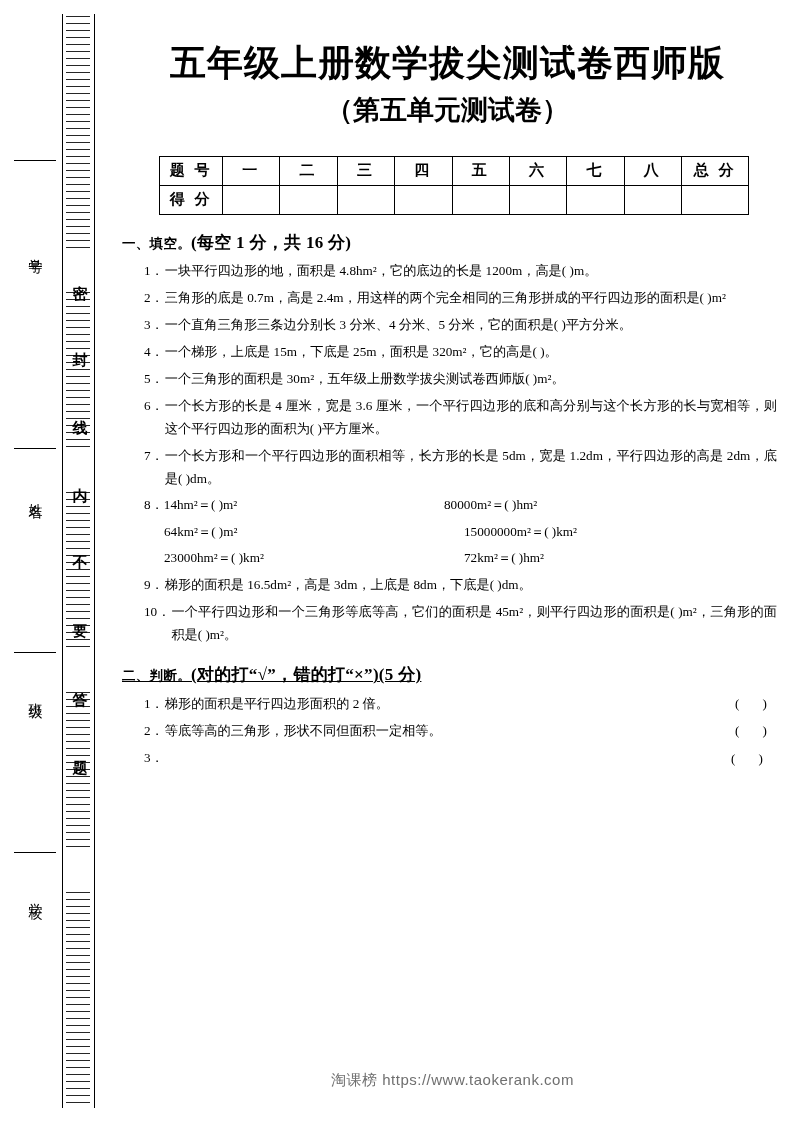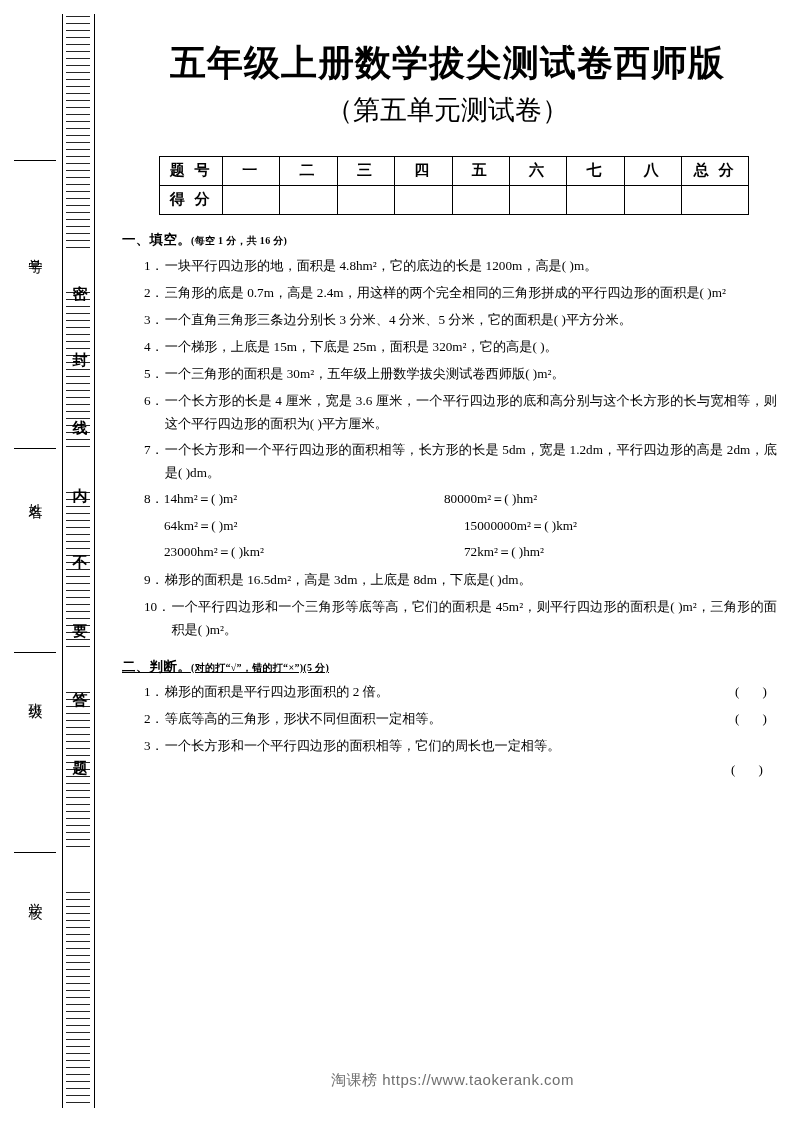--- a/index.html
+++ b/index.html
@@ -82,21 +82,21 @@
     letter-spacing: 1px;
     margin: 0;
     padding-top: 40px;
     line-height: 1.28;
     font-family: "Liberation Serif", "DejaVu Serif", serif;
     padding-right: 10px;
   }
   .subtitle {
     text-align: center;
     font-size: 27px;
-    font-weight: 400;
+    font-weight: 700;
     margin: 8px 0 0 0;
     padding-right: 10px;
     line-height: 1.25;
   }
 
   
   .score-wrap {
     margin: 28px 5px 0 8px;
   }
   table.score {
@@ -126,21 +126,21 @@
     line-height: 1.62;
   }
   .sec-head {
     font-weight: 700;
     font-size: 13.5px;
     margin: 10px 0 2px 0;
     letter-spacing: .3px;
   }
   .sec-head .note {
     font-weight: 700;
-    font-size: 10px;
+    font-size: 17px;
   }
   .qlist {
     margin: 0;
     padding: 0;
     list-style: none;
   }
   .q {
     display: flex;
     margin: 4px 0 0 0;
     font-size: 13.2px;
@@ -337,21 +337,20 @@
       <li class="q">
         <span class="num">2．</span>
         <span class="body">
           <span class="txt">等底等高的三角形，形状不同但面积一定相等。</span>
           <span class="paren">(    )</span>
         </span>
       </li>
       <li class="q">
         <span class="num">3．</span>
         <span class="body" style="display:block;">
-          <span class="txt">一个长方形和一个平行四边形的面积相等，它们的周长也一定相等。</span>
           <span class="paren-line" style="display:block;">(    )</span>
         </span>
       </li>
     </ul>
 
   </div>
 
   <div class="footer">淘课榜 https://www.taokerank.com</div>
 </div>
 

